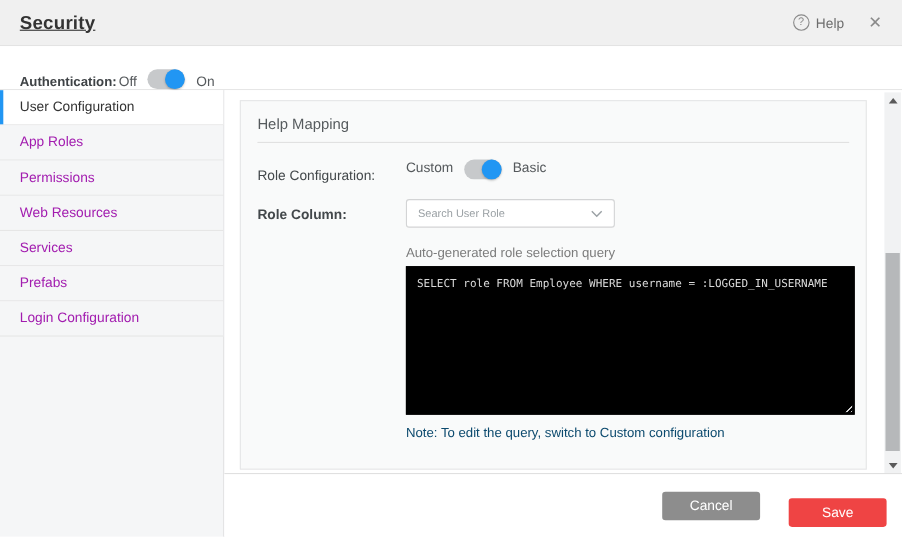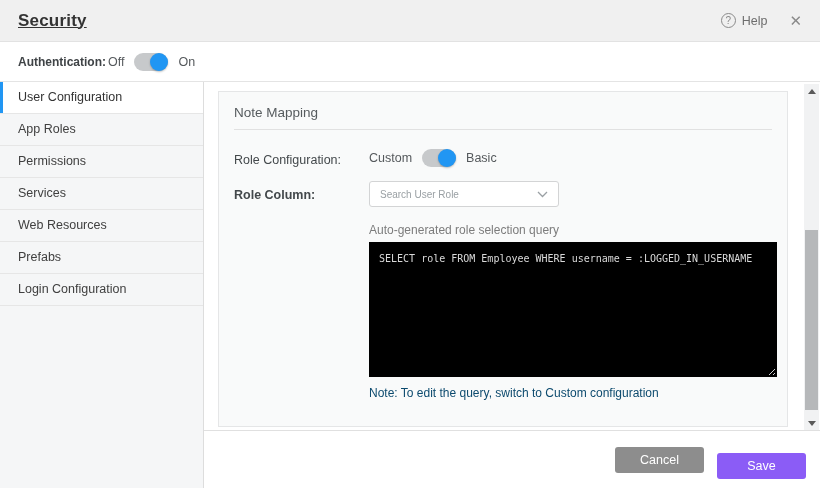--- a/index.html
+++ b/index.html
@@ -19,62 +19,62 @@
   .help-icon {
     width:15px; height:15px; border:1px solid #8a8a8a; border-radius:50%;
     display:flex; align-items:center; justify-content:center;
     font-size:10px; color:#8a8a8a; line-height:1;
   }
   .close { color:#8a8a8a; font-size:15px; margin-left:22px; cursor:pointer; line-height:1; }
 
   
   .auth-row {
     height:40px; background:#fff; border-bottom:1px solid #e4e4e4;
-    display:flex; align-items:center; padding:0 18px; font-size:12.5px;
+    display:flex; align-items:flex-end; padding:0 18px; font-size:12.5px;
   }
   .auth-label { color:#3f4346; width:90px; font-weight:700; font-size:12px; }
   .tgl-text { color:#55595c; }
   .toggle {
     width:34px; height:18px; background:#c7c9cb; border-radius:9px;
     position:relative; margin:0 10px; cursor:pointer; flex:0 0 auto;
   }
   .toggle .knob {
     position:absolute; top:0; right:0; width:18px; height:18px;
     border-radius:50%; background:#2196f3; box-shadow:0 1px 2px rgba(0,0,0,.25);
   }
 
   
   .body { display:flex; height:406px; }
   .sidebar {
     width:204px; flex:0 0 204px; background:#f5f6f7; border-right:1px solid #dddddd;
   }
   .side-item {
     height:32px; line-height:31px; padding-left:18px; font-size:12.5px;
-    color:#404040; border-bottom:1px solid #e6e6e6; position:relative;
+    color:#a21caf; border-bottom:1px solid #e6e6e6; position:relative;
     cursor:pointer; background:#f5f6f7;
   }
   .side-item.active { background:#fff; color:#333; }
   .active-bar {
     position:absolute; left:0; top:0; width:3px; height:100%; background:#2196f3;
   }
 
   .main { flex:1; position:relative; background:#fff; }
 
   
   .panel {
     position:absolute; left:14px; top:9px; width:570px; height:336px;
     background:#f9fafa; border:1px solid #e5e6e7;
   }
   .rm-title { position:absolute; left:15px; top:13px; font-size:13.5px; color:#565b5e; }
   .rm-divider { position:absolute; left:15px; right:15px; top:37px; height:1px; background:#e1e1e1; }
   .frow-label { position:absolute; left:15px; font-size:12.5px; color:#43484b; font-weight:700; }
   .lbl-rc { top:61px; font-weight:400; }
   .lbl-col { top:96px; }
   .rc-field {
-    position:absolute; left:150px; top:53px; display:flex; align-items:center;
+    position:absolute; left:150px; top:53px; display:flex; align-items:flex-start;
     font-size:12.5px; color:#55595c; height:26px;
   }
   .select {
     position:absolute; left:150px; top:89px; width:190px; height:26px;
     background:#fff; border:1px solid #d3d4d5; border-radius:3px;
     display:flex; align-items:center; justify-content:space-between;
     padding:0 10px; font-size:10px; color:#9aa0a4; cursor:pointer;
   }
   .chev { display:flex; align-items:center; }
   .q-label { position:absolute; left:150px; top:131px; font-size:12px; color:#7c7c7c; }
@@ -98,28 +98,28 @@
   .sb-btn { position:absolute; left:0; width:15px; height:14px; display:flex; align-items:center; justify-content:center; cursor:pointer; }
   .sb-up { top:0; } .sb-down { bottom:0; }
   .tri-up { width:0; height:0; border-left:4px solid transparent; border-right:4px solid transparent; border-bottom:5px solid #5a5a5a; }
   .tri-down { width:0; height:0; border-left:4px solid transparent; border-right:4px solid transparent; border-top:5px solid #5a5a5a; }
   .sb-thumb { position:absolute; left:1px; width:13px; top:146px; height:180px; background:#b6b8ba; cursor:grab; }
 
   
   .footer {
     position:absolute; left:0; right:0; top:348px; height:58px; background:#fff;
     border-top:1px solid #e0e0e0; display:flex; align-items:center;
-    justify-content:flex-end; gap:13px; padding-right:14px;
+    justify-content:flex-end; gap:26px; padding-right:14px;
   }
   .btn {
     min-width:89px; height:26px; border:none; border-radius:3px; color:#fff;
     font-size:12.5px; font-family:inherit; cursor:pointer;
   }
   .btn-cancel { background:#8d8d8d; }
-  .btn-save { background:#8b5cf6;margin-top:12px; }
+  .btn-save { background:#ef4444;margin-top:12px; }
 </style>
 </head>
 <body>
 
 <div class="header">
   <span class="title">Security</span>
   <div class="header-right">
     <span class="help">
       <span class="help-icon">?</span>
       <span>Help</span>
@@ -143,36 +143,36 @@
       <span class="active-bar"></span>
       <span>User Configuration</span>
     </div>
     <div class="side-item">
       <span>App Roles</span>
     </div>
     <div class="side-item">
       <span>Permissions</span>
     </div>
     <div class="side-item">
+      <span>Web Resources</span>
+    </div>
+    <div class="side-item">
       <span>Services</span>
-    </div>
-    <div class="side-item">
-      <span>Web Resources</span>
     </div>
     <div class="side-item">
       <span>Prefabs</span>
     </div>
     <div class="side-item">
       <span>Login Configuration</span>
     </div>
   </nav>
 
   <div class="main">
     <div class="panel">
-      <div class="rm-title">Note Mapping</div>
+      <div class="rm-title">Help Mapping</div>
       <div class="rm-divider"></div>
 
       <div class="frow-label lbl-rc">Role Configuration:</div>
       <div class="rc-field">
         <span>Custom</span>
         <span class="toggle">
           <span class="knob"></span>
         </span>
         <span>Basic</span>
       </div>

